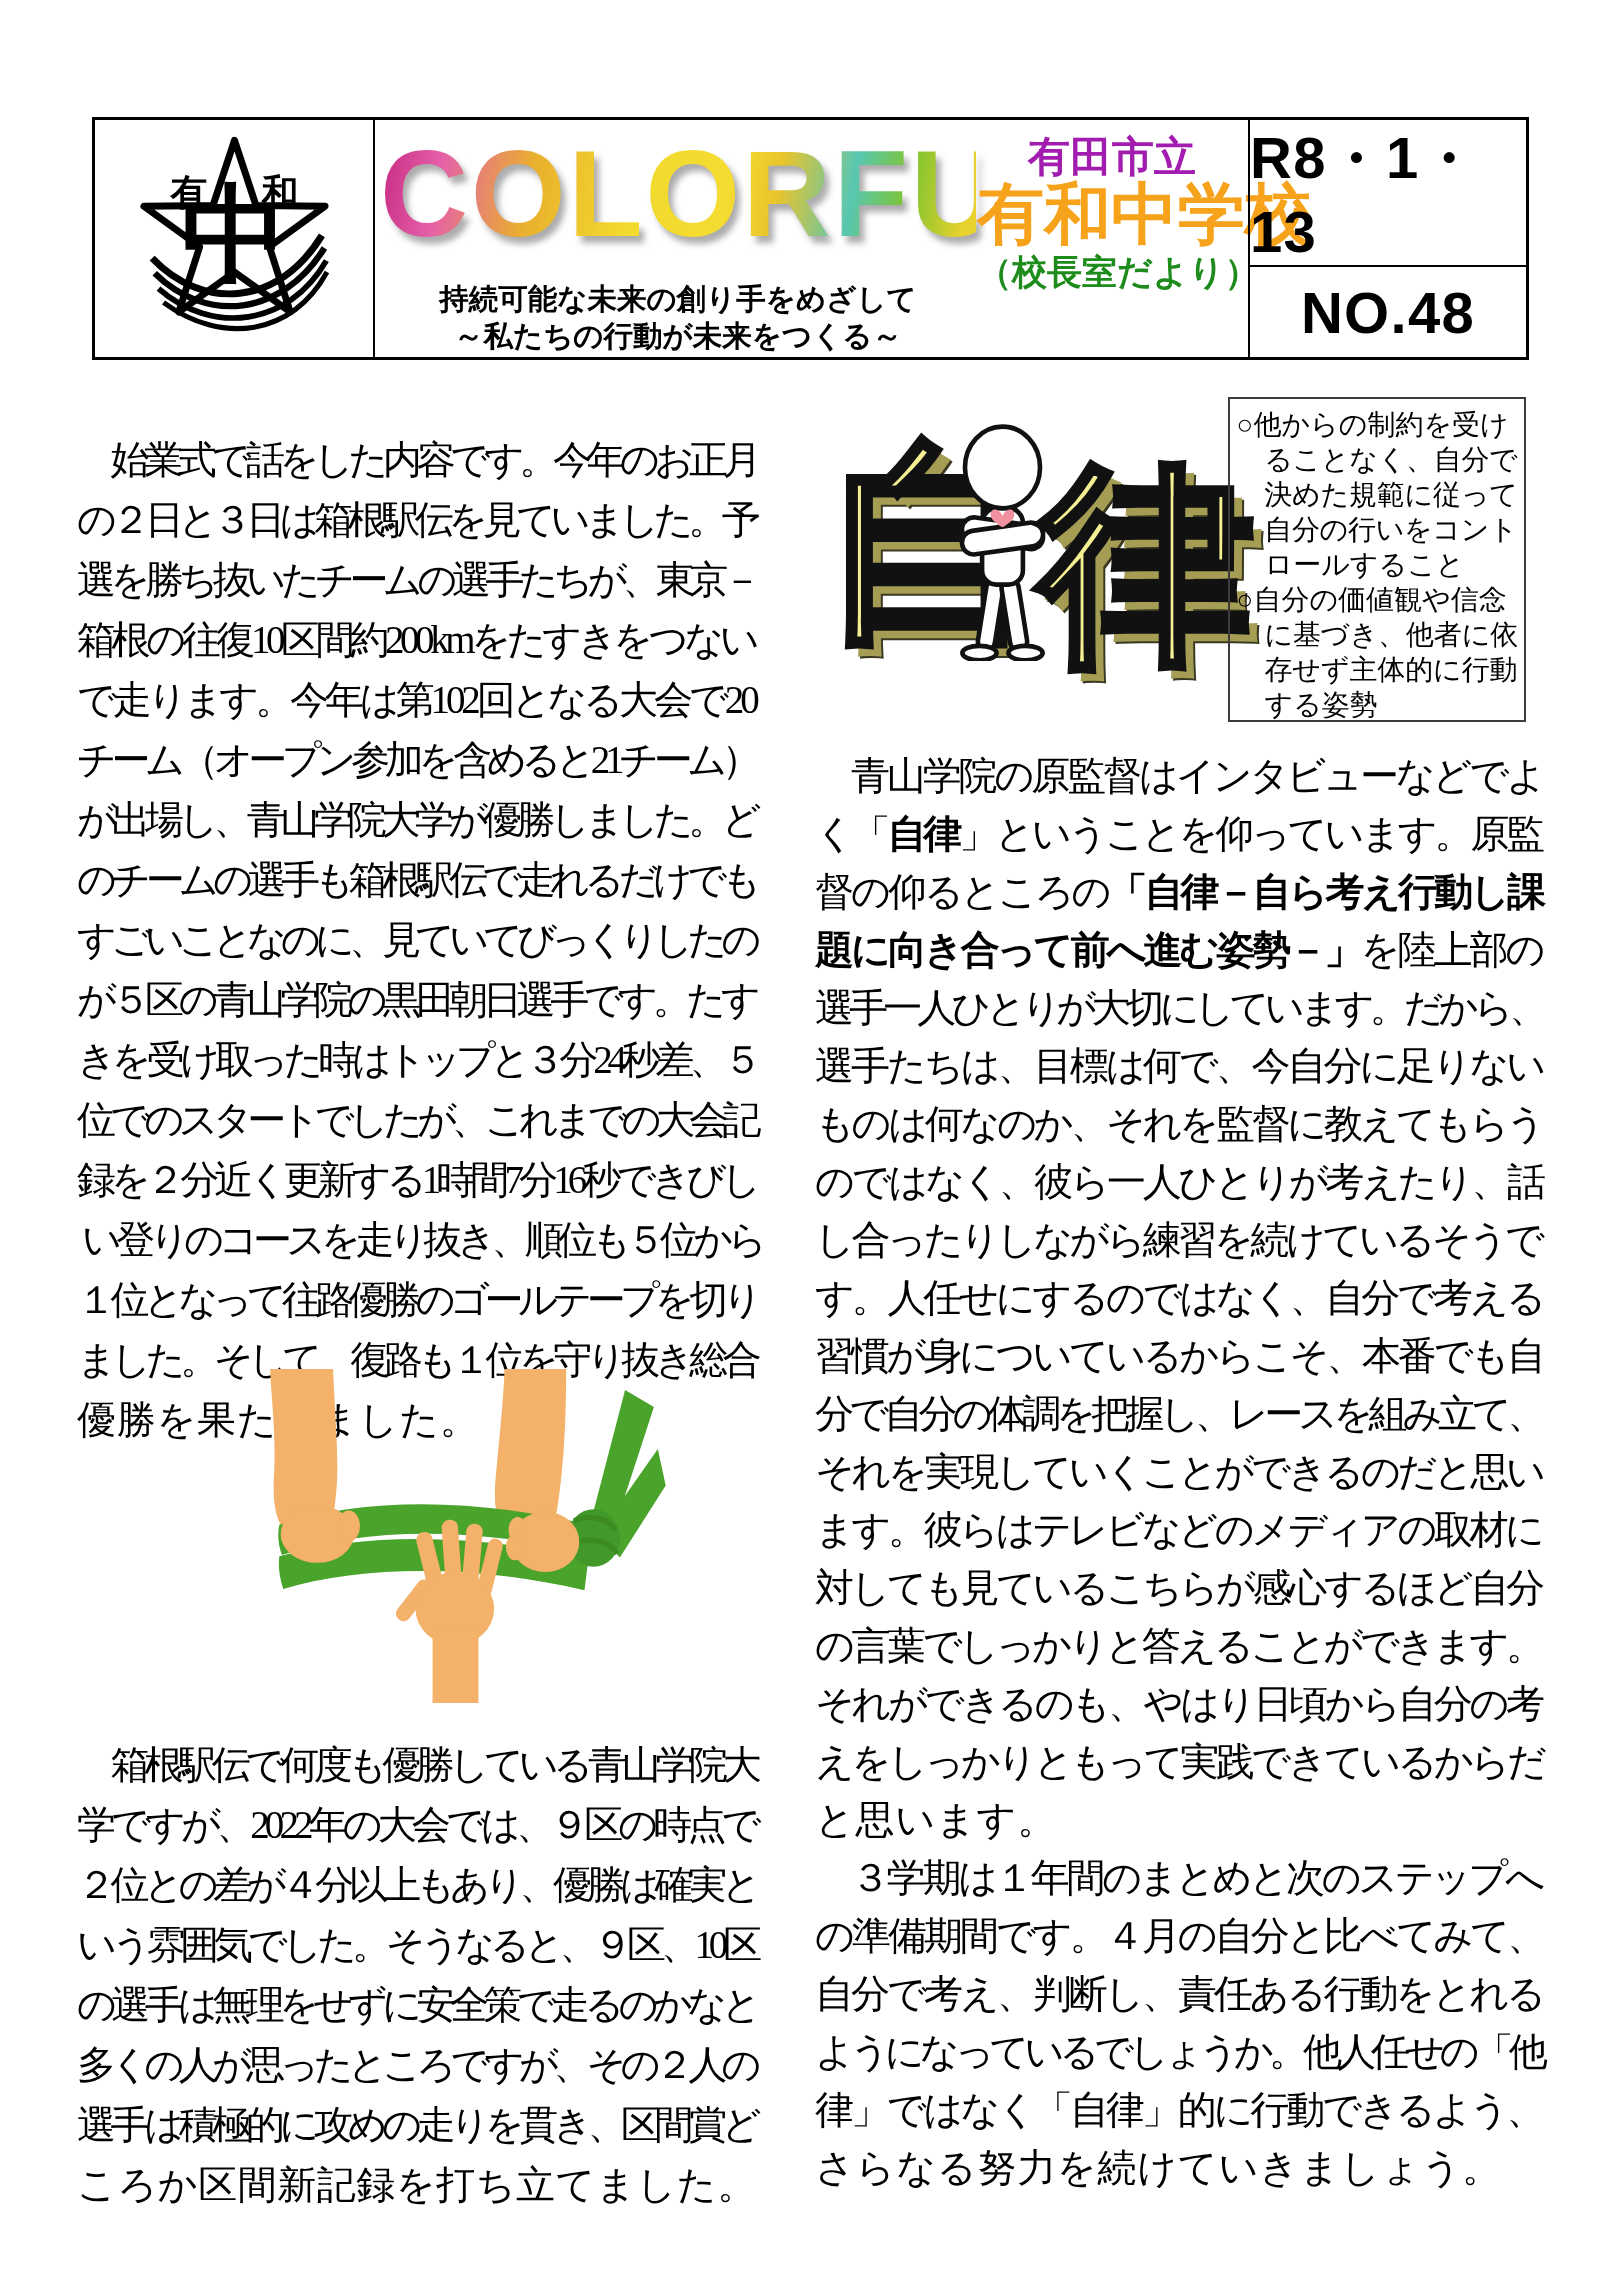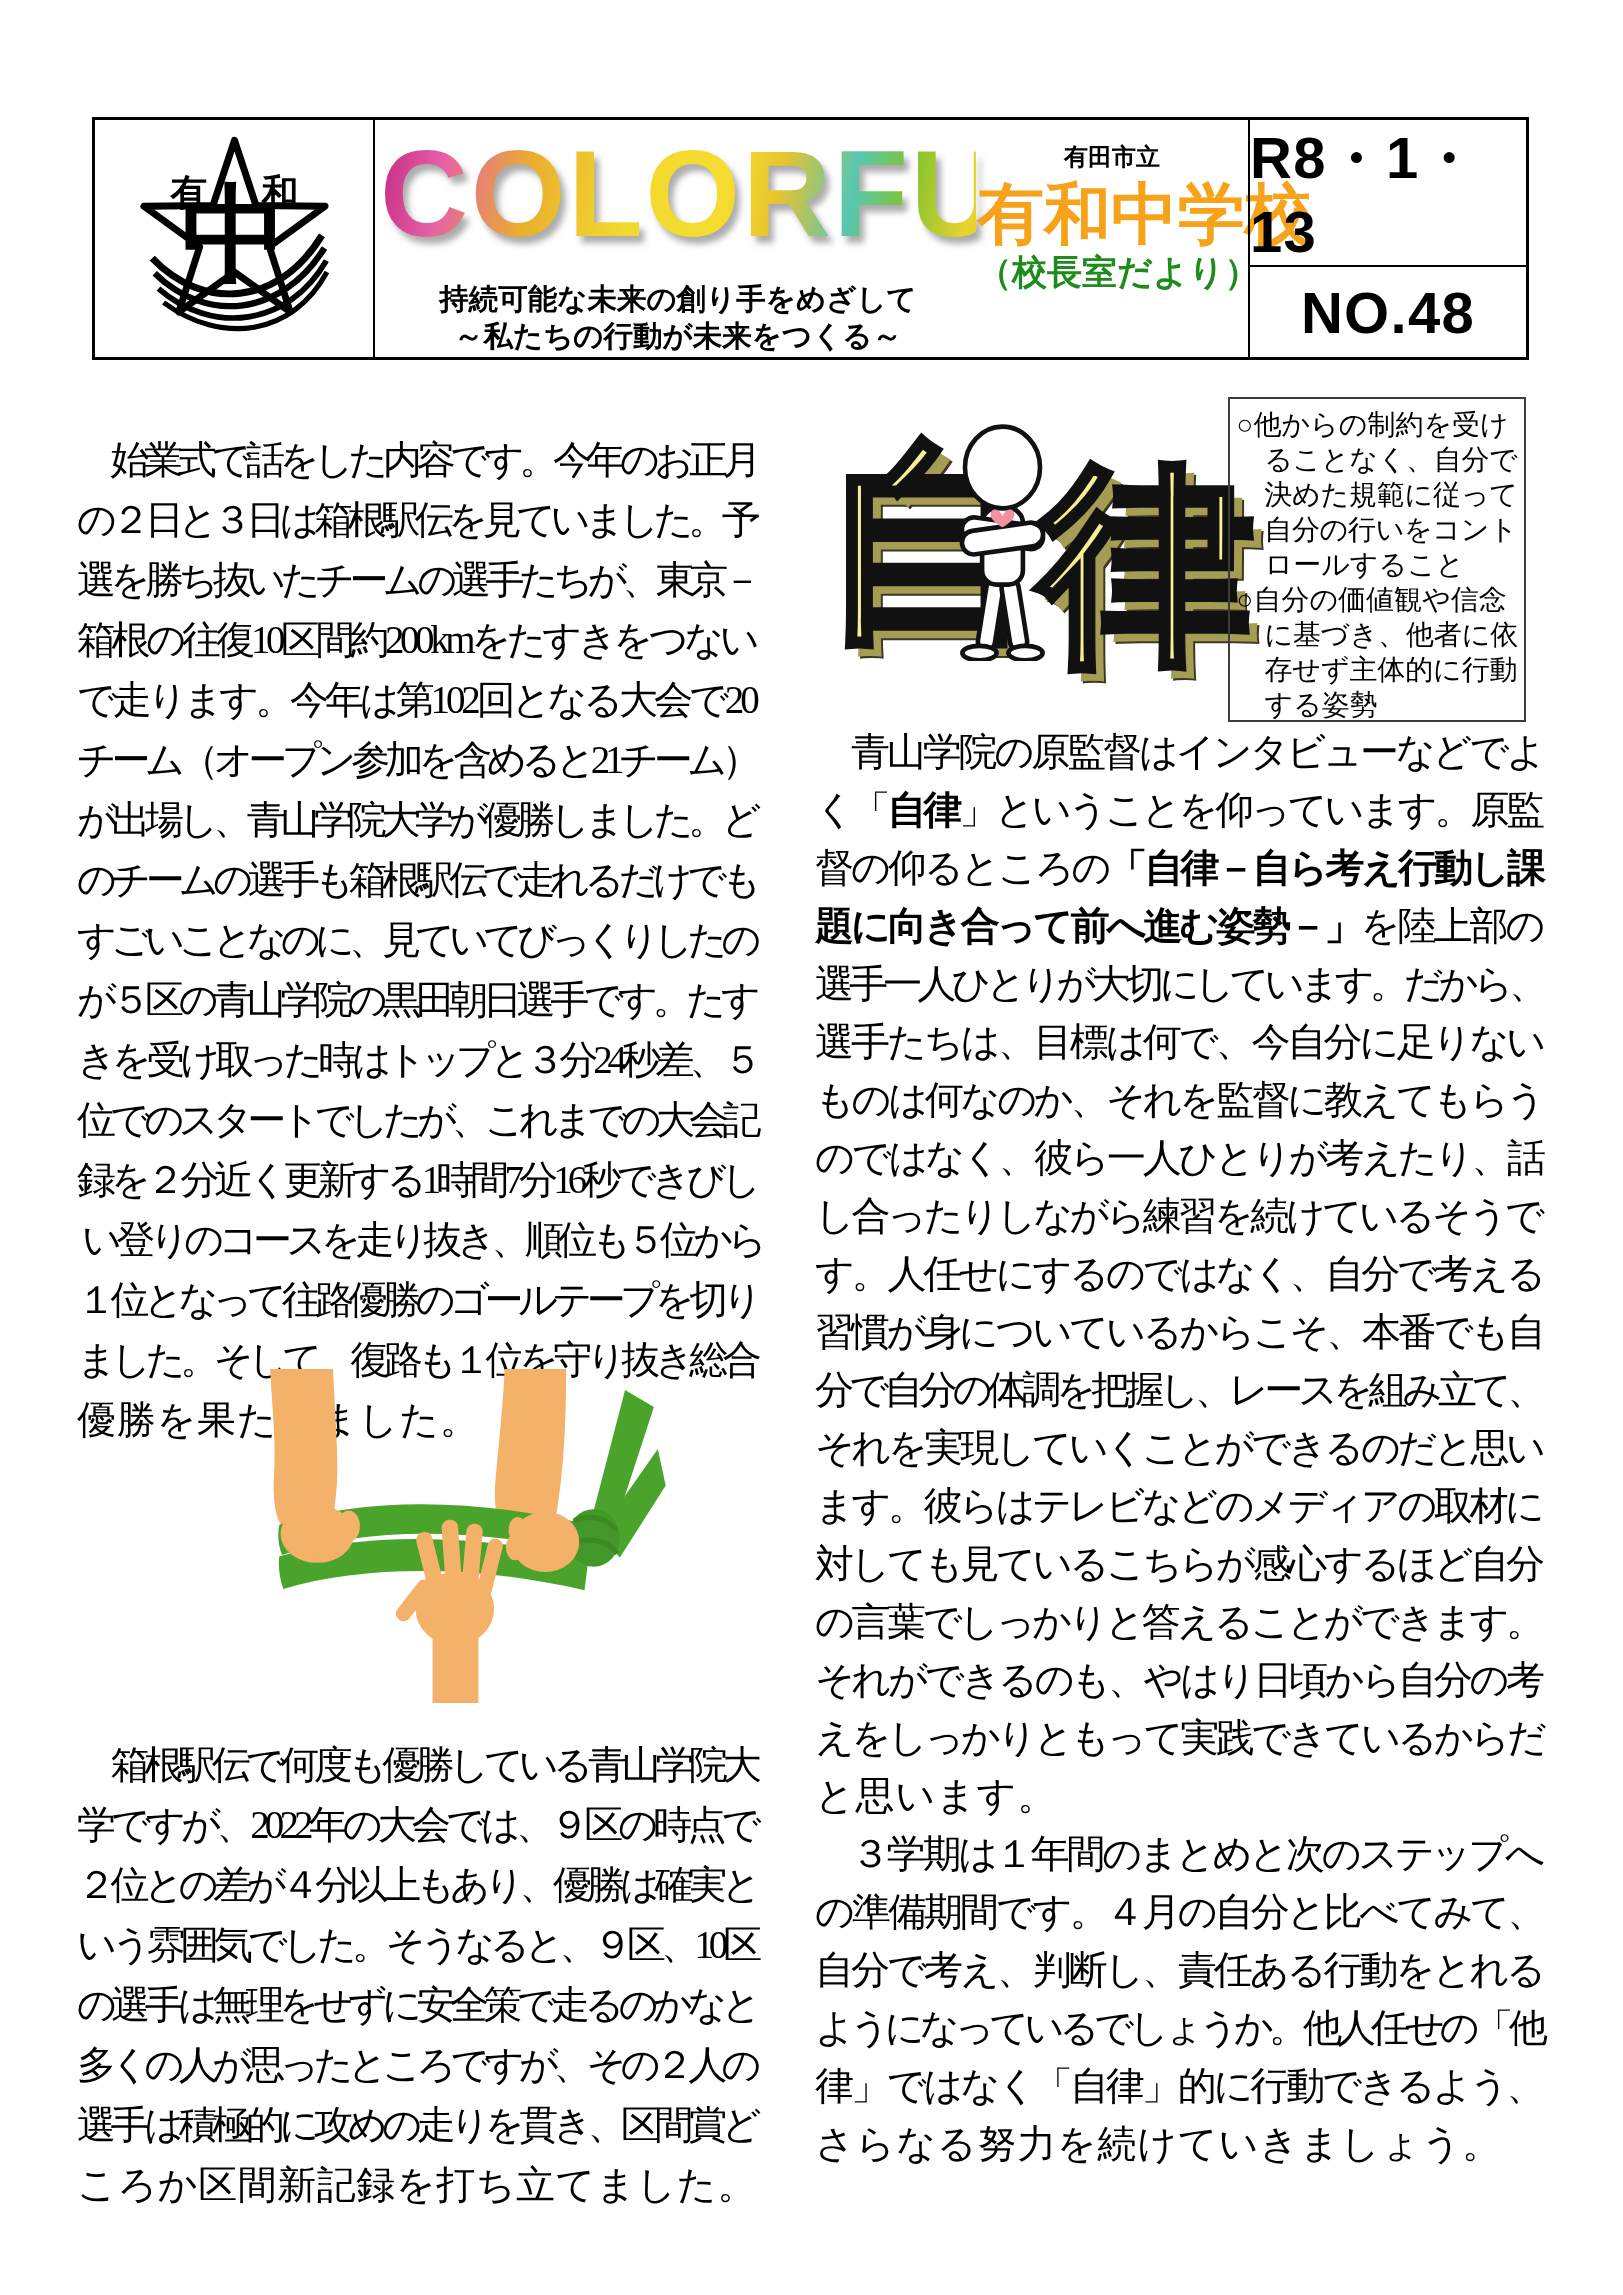--- a/index.html
+++ b/index.html
@@ -28,40 +28,40 @@
   }
   .subtitle{
     position:absolute; left:285px; top:160px; width:596px; text-align:center;
     font-family:"Liberation Sans","DejaVu Sans",sans-serif; font-weight:bold;
     font-size:29.5px; line-height:37px; color:#000;
   }
   .school-block{
     position:absolute; left:882px; top:14.4px; width:270px; text-align:center;
     font-family:"Liberation Sans","DejaVu Sans",sans-serif; font-weight:bold;
   }
-  .school-city{font-size:24px; line-height:46px; color:#000000;}
+  .school-city{font-size:42px; line-height:46px; color:#a21caf;}
   .school-name{font-size:67px; line-height:67px; color:#f6a21b; white-space:nowrap;}
   .school-room{font-size:35px; line-height:50px; color:#1e8c1c; white-space:nowrap;}
   .date-cell{
     position:absolute; right:0; top:0; bottom:0; width:278px;
     border-left:2.6px solid #000; box-sizing:border-box;
     display:flex; flex-direction:column;justify-content:space-between;
   }
   .date-top,.date-bottom{
     flex:1; display:flex; align-items:center; justify-content:center;
     font-family:"Liberation Sans","DejaVu Sans",sans-serif; font-weight:600;
     font-size:58px; letter-spacing:1.3px;
   }
   .date-top{border-bottom:2.6px solid #000;}
   
   .textcol{position:absolute; font-size:39px; letter-spacing:0.7px;}
   .textcol .tline{white-space:nowrap; overflow:visible;}
   .col-left-upper{left:77px; top:430px;  width:685px; line-height:60px;}
   .col-left-lower{left:77px; top:1735px; width:685px; line-height:60px;}
-  .col-right     {left:815px; top:723px; width:733px; line-height:58px;}
+  .col-right     {left:815px; top:747px; width:733px; line-height:58px;}
   .seg-b{font-family:"Liberation Sans","DejaVu Sans",sans-serif; font-weight:700;}
   
   .defbox{
     position:absolute; left:1228px; top:397px; width:298px; height:325px;
     border:2.6px solid #3c3c3c; box-sizing:border-box; padding:7.9px 3.9px 0 6.5px;
     font-size:28px; line-height:35px; letter-spacing:0px;
   }
   .defbox .tline{white-space:nowrap;}
   
   .jchar{

